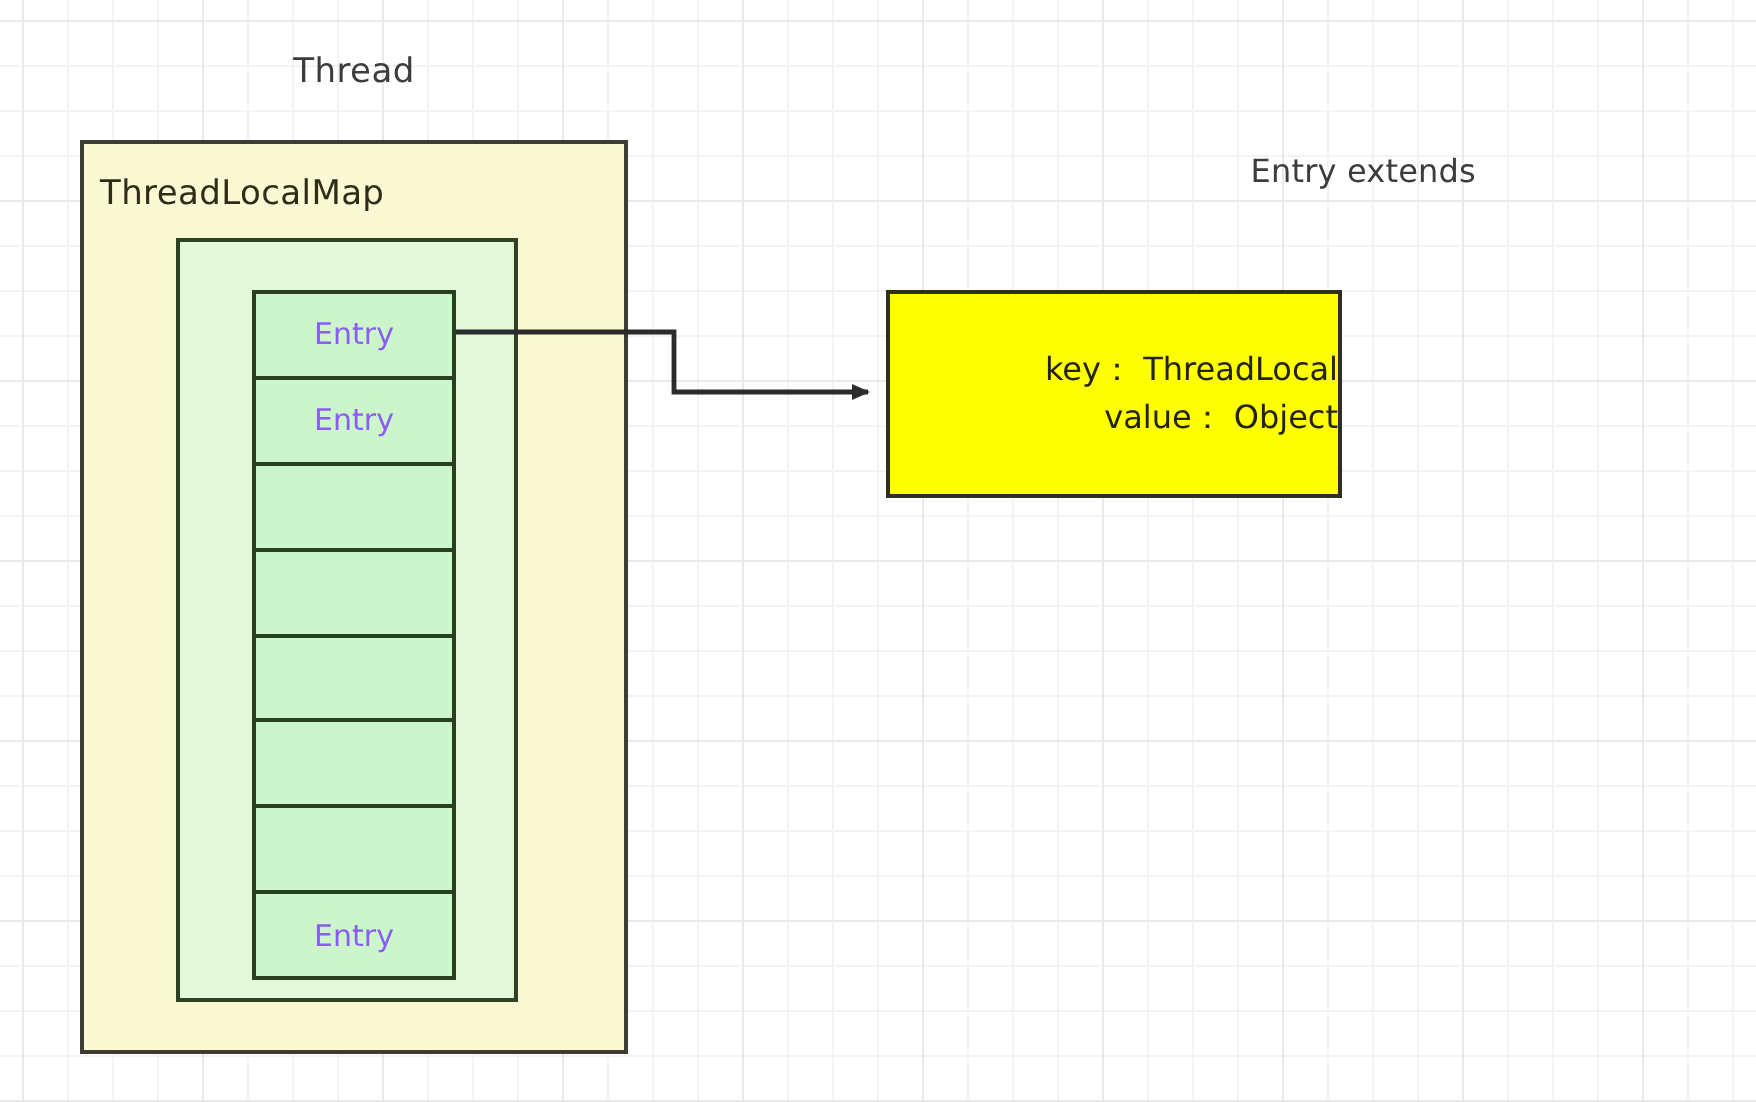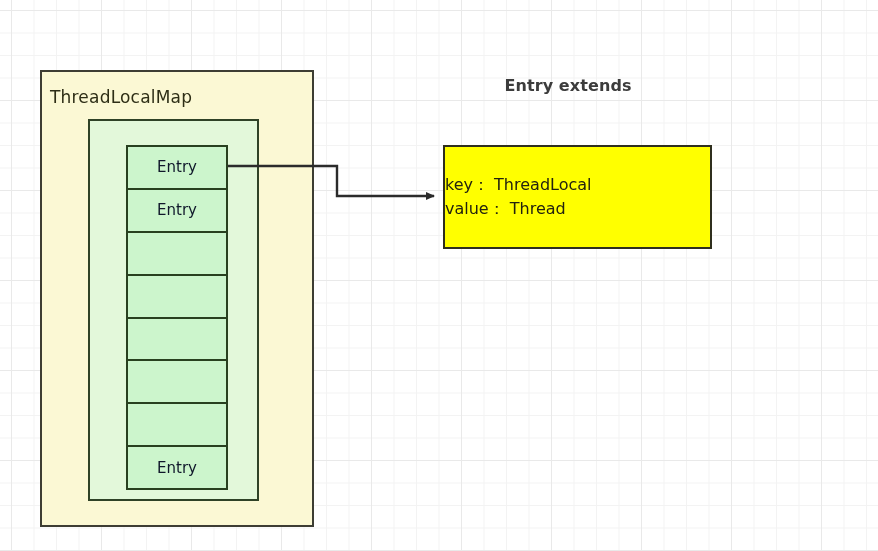--- a/index.html
+++ b/index.html
@@ -80,74 +80,74 @@
   }
   .cell {
     flex: 1 1 0;
     background: #ccf5cc;
     border-bottom: 2px solid #28401f;
     box-sizing: border-box;
     display: flex;
     align-items: center;
     justify-content: center;
     font-size: 15px;
-    color: #0f172a;
+    color: #8b5cf6;
     min-height: 0;
   }
   .cell:last-child { border-bottom: none; }
 
   
   .connector {
     position: absolute;
     left: 220px;
     top: 150px;
     width: 240px;
     height: 64px;
     overflow: visible;
   }
 
   
   .entry-caption {
     position: absolute;
     left: 398px;
     top: 74px;
     width: 340px;
-    text-align: center;
+    text-align: right;
     font-size: 16px;
     line-height: 23px;
     color: #3c3c3c;
     letter-spacing: 0.1px;
-    font-weight: bold;
   }
 
   
   .kv-box {
     position: absolute;
     left: 443px;
     top: 145px;
-    width: 269px;
+    width: 228px;
     height: 104px;
     background: #ffff00;
     border: 2px solid #2f2f1e;
     box-sizing: border-box;
     display: flex;
     flex-direction: column;
-    align-items: flex-start;
+    align-items: flex-end;
     justify-content: center;
     color: #23230f;
     font-size: 16px;
     line-height: 24px;
   }
   .kv-line { white-space: pre; }
 </style>
 </head>
 <body>
 
 <div id="canvas">
 
+  <div class="thread-label">Thread</div>
 
   <div class="thread-box"></div>
 
   <div class="map-label">ThreadLocalMap</div>
 
   <div class="map-box"></div>
 
   <div class="cells">
     <div class="cell">Entry</div>
     <div class="cell">Entry</div>
@@ -167,16 +167,16 @@
     </defs>
     <path d="M8,16 L117,16 L117,46 L214,46" fill="none" stroke="#2b2b2b" stroke-width="2.4" marker-end="url(#arrowhead)"></path>
   </svg>
 
   <div class="entry-caption">
     <div>Entry extends</div>
   </div>
 
   <div class="kv-box">
     <div class="kv-line">key： ThreadLocal</div>
-    <div class="kv-line">value： Thread</div>
+    <div class="kv-line">value： Object</div>
   </div>
 
 </div>
 
 </body></html>

